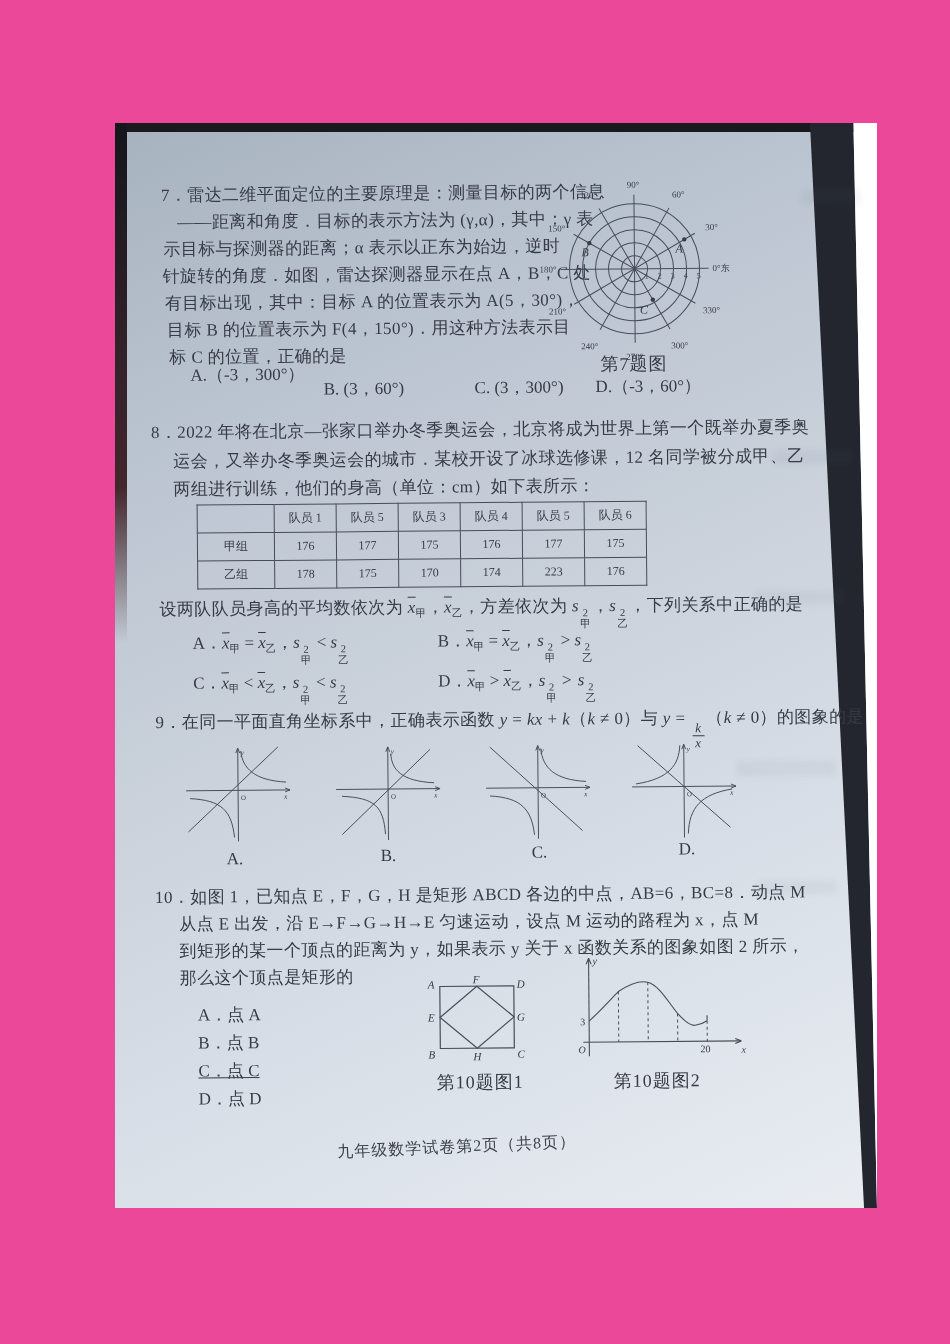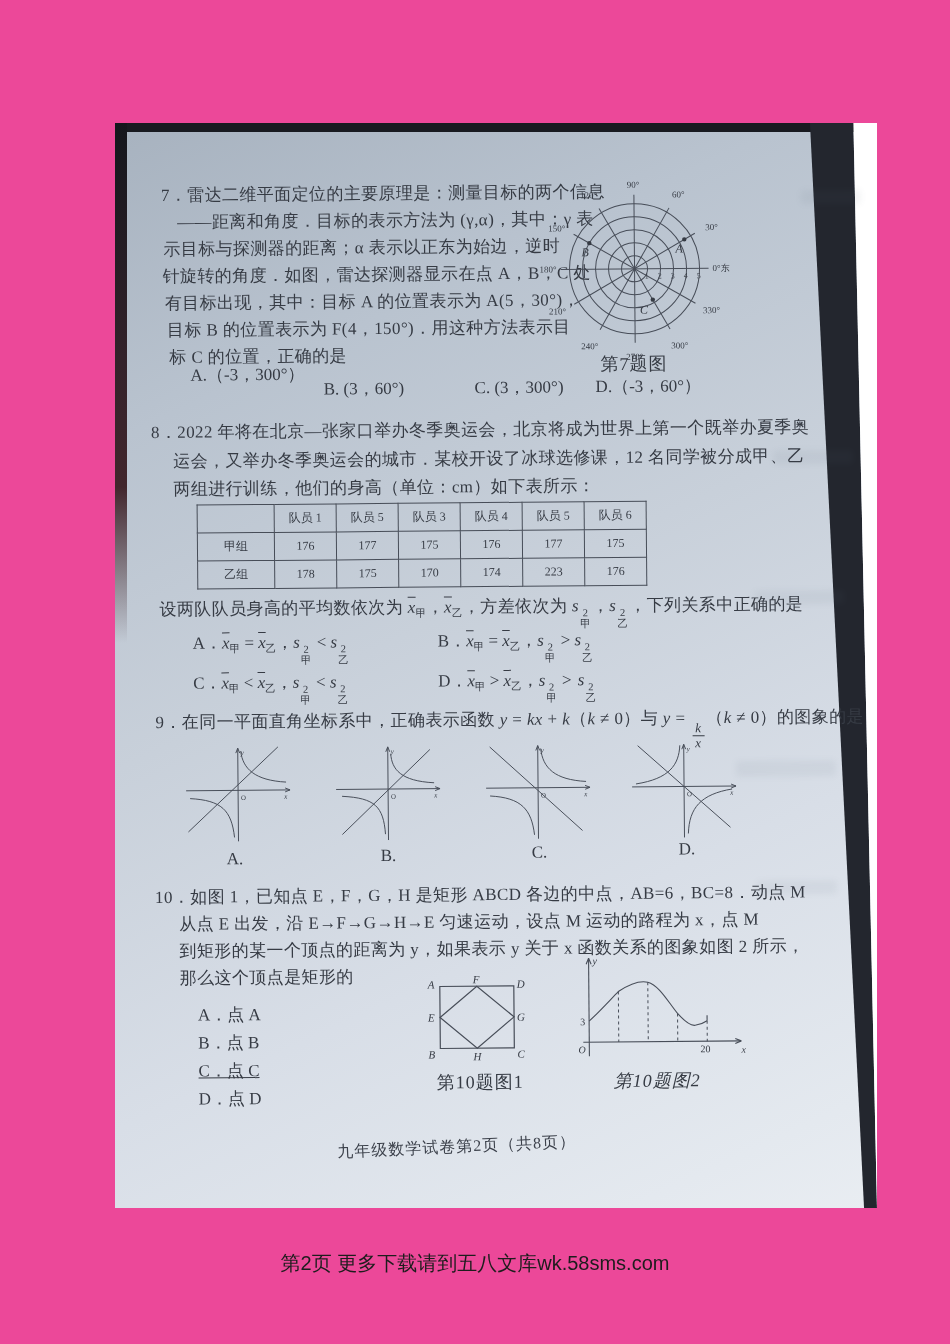--- a/index.html
+++ b/index.html
@@ -295,20 +295,19 @@
           <line x1="134" y1="69.5" x2="134" y2="90"></line>
         </g>
         <g font-size="10">
           <text x="20" y="12" font-style="italic">y</text>
           <text x="168" y="102" font-style="italic">x</text>
           <text x="5" y="101" font-style="italic">O</text>
           <text x="7" y="73">3</text>
           <text x="127" y="101">20</text>
         </g>
       </svg>
-      <div class="caption" style="left:495px;top:947px;font-style:italic;">第10题图2</div>
+      <div class="caption" style="left:495px;top:947px;">第10题图2</div>
 
       <div class="exam-footer">九年级数学试卷第2页（共8页）</div>
     </div>
   </div>
 
-  <div class="web-footer">第2页 更多下载请到五八文库wk.58sms.com</div>
 </div>
 
 </body></html>

